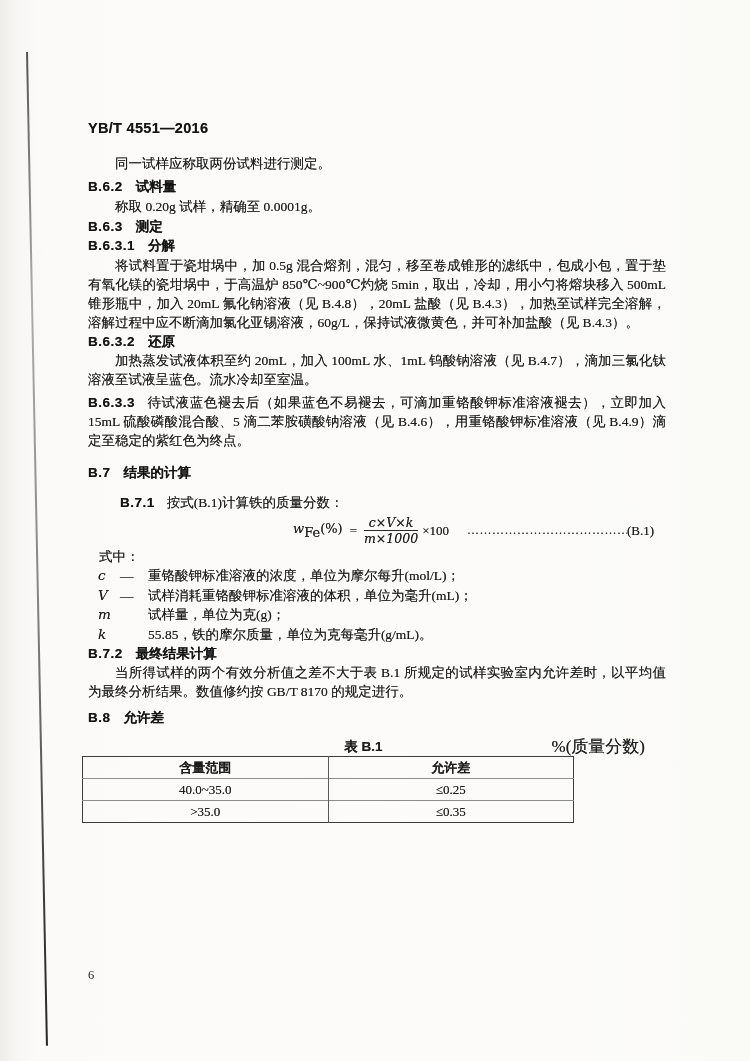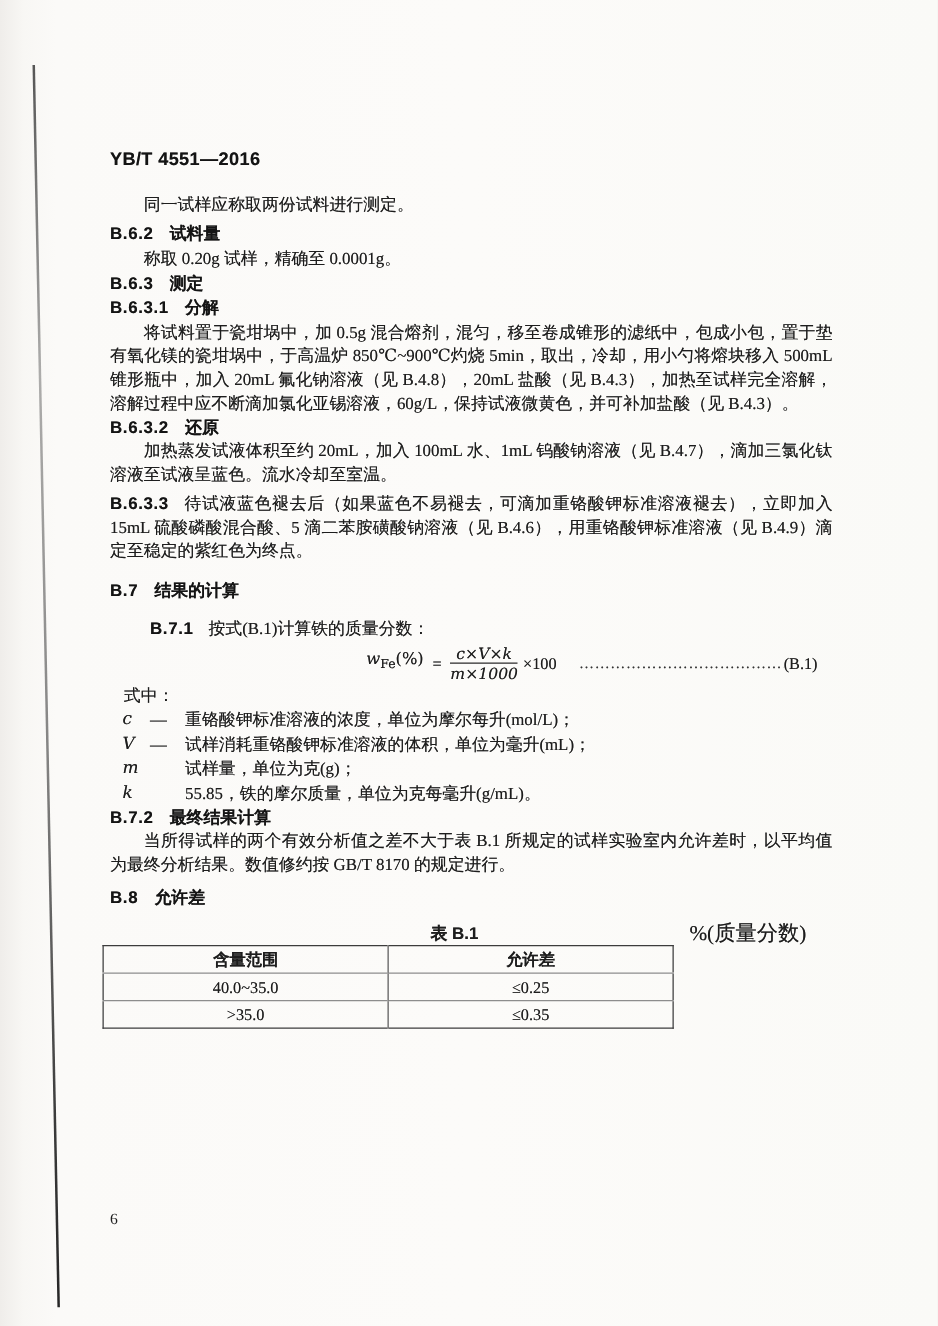--- a/index.html
+++ b/index.html
@@ -34,39 +34,39 @@
   .mt-intro{margin-top:18px;}
   .mt1{margin-top:1px;}
   .mt4{margin-top:4px;}
   .mt7{margin-top:7px;}
   .mt11{margin-top:11px;padding-left:32px;}
   .mt13{margin-top:13px;}
   
   .formula-row{display:flex;align-items:center;height:34px;margin-top:1px;font-size:13px;}
   .f-lhs{margin-left:205px;font-family:"DejaVu Serif",serif;}
   .f-var{font-style:italic;}
-  .f-sub{font-size:10px;vertical-align:sub;}
+  .f-sub{font-size:13px;vertical-align:sub;}
   .f-eq{margin:0 7px;color:#3a3a3a;}
   .frac{display:inline-flex;flex-direction:column;text-align:center;font-family:"DejaVu Serif",serif;font-style:italic;font-size:12.5px;line-height:15px;}
   .frac .num{border-bottom:1.2px solid #2a2a2a;padding:0 3px;}
   .f-times{margin-left:4px;}
   .f-dots{flex:1;margin-left:18px;overflow:hidden;white-space:nowrap;letter-spacing:.5px;font-size:12px;color:#333;}
   .f-no{margin-right:12px;}
   
   .def-label{margin-left:11px;}
   .def-row{display:flex;line-height:19.5px;}
   .def-term{width:22px;margin-left:10px;font-family:"DejaVu Serif",serif;font-style:italic;}
   .def-dash{width:28px;}
   .def-text{flex:1;}
   
   .tbl-wrap{margin-left:-6px;width:563px;}
   .tbl-caption{position:relative;height:19px;margin-top:10px;}
   .tbl-title{position:absolute;left:0;right:0;text-align:center;font-family:"Liberation Sans","DejaVu Sans",sans-serif;font-weight:bold;font-size:13.5px;}
   .tbl-unit{position:absolute;right:0;font-size:17px;}
-  table.b1{width:457px;border-collapse:collapse;table-layout:fixed;border:1.6px solid #3c3c3c;font-size:13px;padding-left:40px;}
+  table.b1{width:492px;border-collapse:collapse;table-layout:fixed;border:1.6px solid #3c3c3c;font-size:13px;padding-left:40px;}
   table.b1 td,table.b1 th{height:21px;text-align:center;vertical-align:middle;padding:0;font-weight:normal;}
   table.b1 th{font-family:"Liberation Sans","DejaVu Sans",sans-serif;font-weight:bold;font-size:13px;}
   table.b1 tr+tr td,table.b1 tr+tr th{border-top:1px solid #8d8d8d;}
   table.b1 td:first-child,table.b1 th:first-child{border-right:1px solid #5a5a5a;}
   .page-num{position:absolute;left:88px;top:967px;font-size:12.5px;line-height:16px;}
 </style>
 </head>
 <body>
 
 <div class="page">

